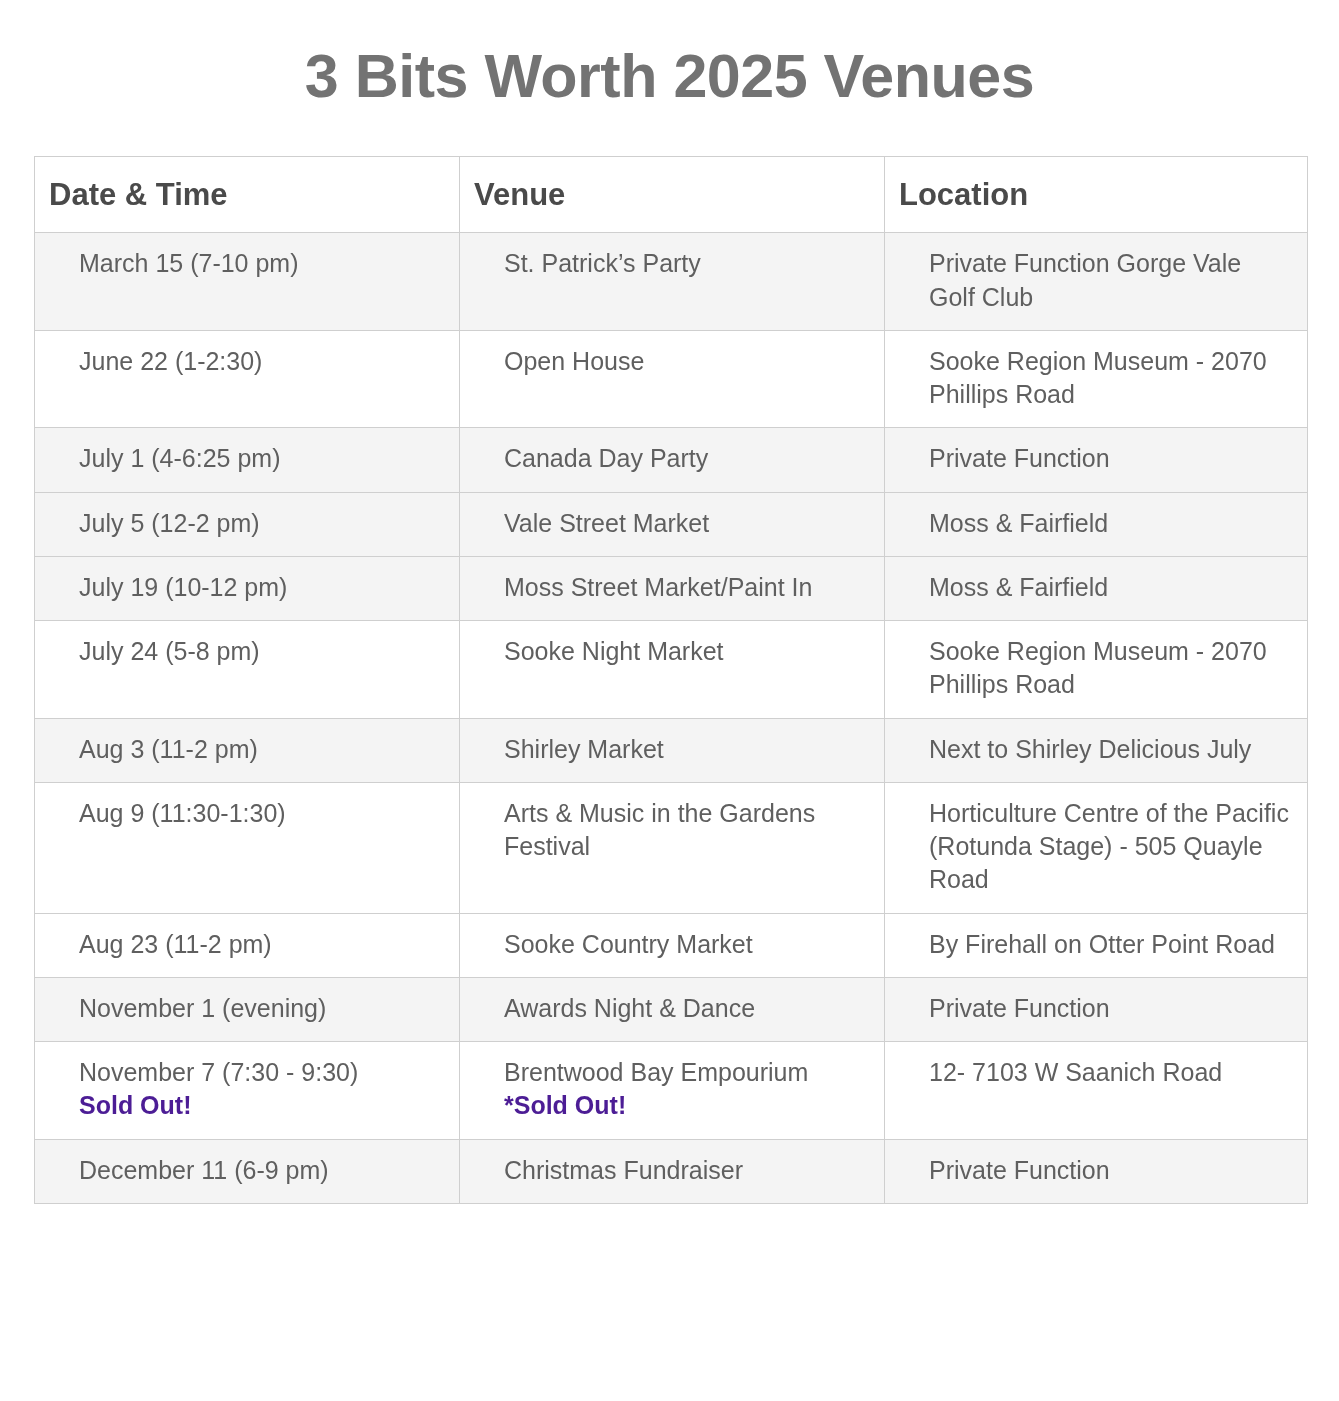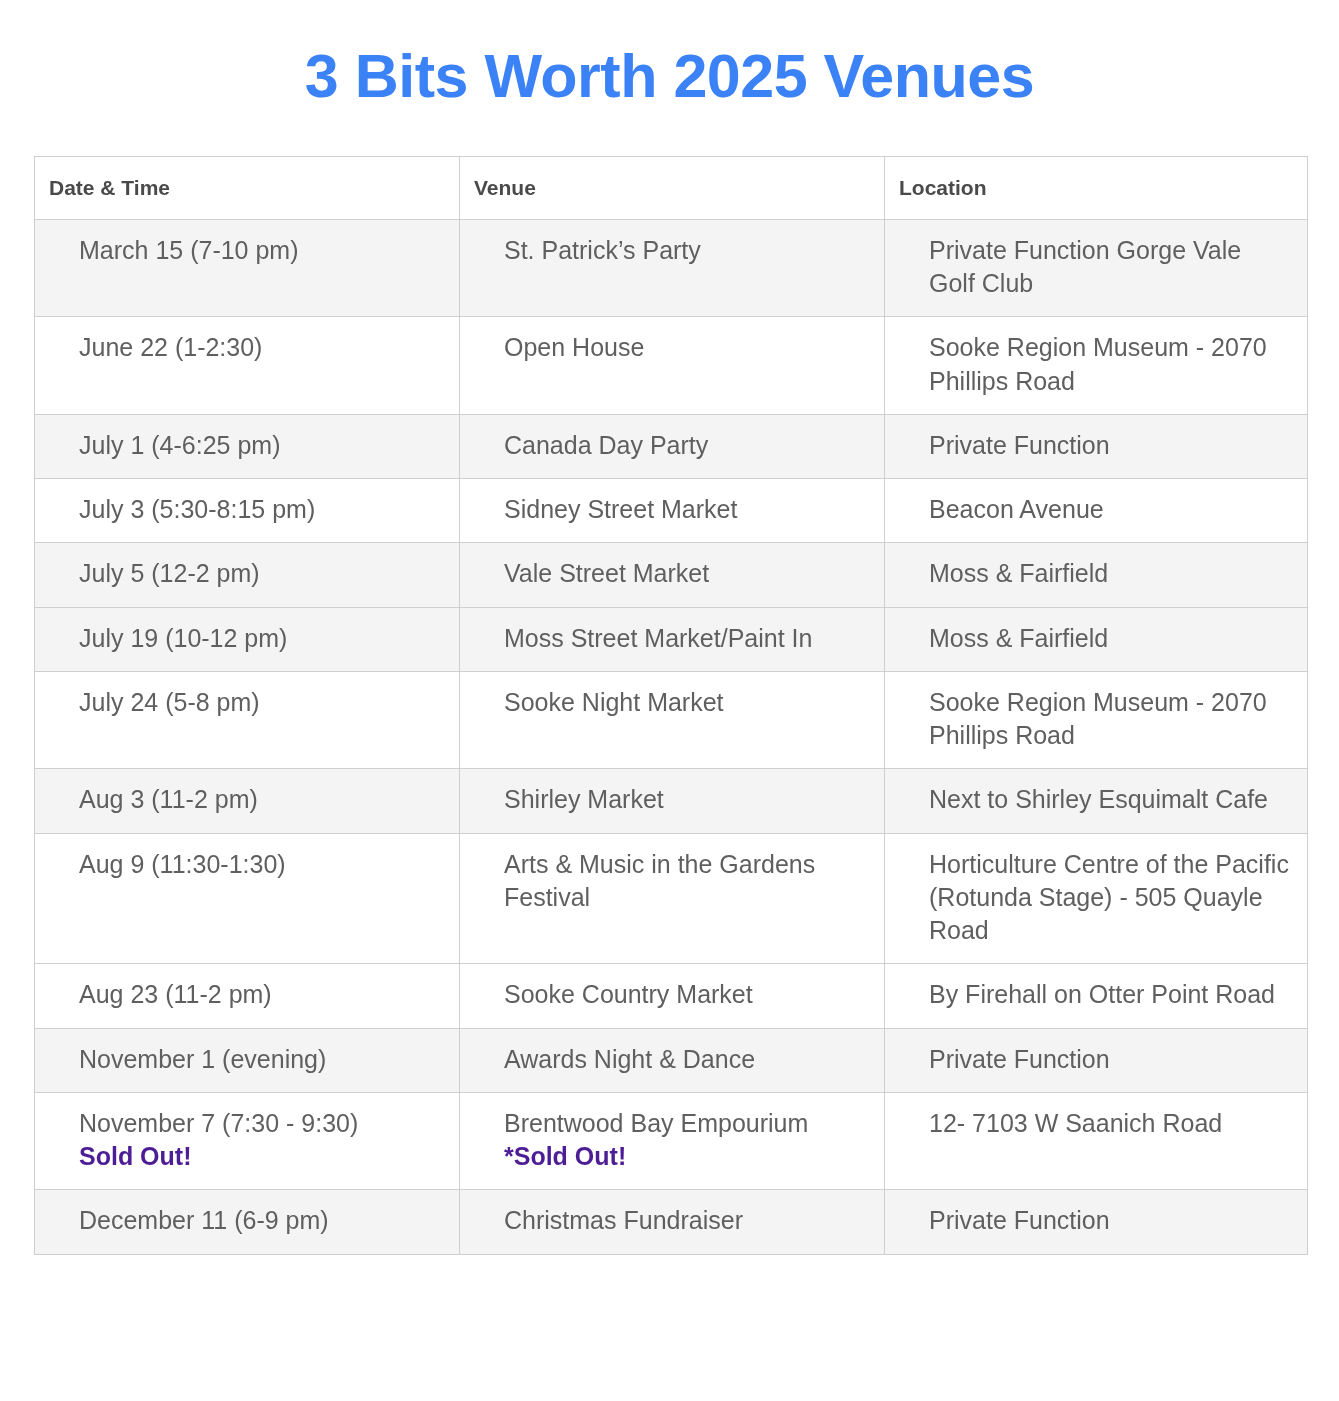--- a/index.html
+++ b/index.html
@@ -18,21 +18,21 @@
 
   .page {
     width: 1339px;
     height: 1401px;
     position: relative;
     background: #ffffff;
   }
 
   .page-title {
     text-align: center;
-    color: #3b82f6;
+    color: #737373;
     font-size: 61px;
     font-weight: bold;
     letter-spacing: -0.5px;
     line-height: 1.05;
     margin: 0;
     padding: 44px 0 0 0;
   }
 
   .table-wrap {
     margin: 48px 34px 0 34px;
@@ -57,21 +57,21 @@
     vertical-align: top;
     padding: 14px 14px 16px 14px;
     font-size: 25px;
     line-height: 1.33;
   }
 
   table.venues thead th {
     background: #ffffff;
     color: #4a4a4a;
     font-weight: bold;
-    font-size: 21px;
+    font-size: 31px;
     padding-top: 17px;
     padding-bottom: 17px;
   }
 
   table.venues tbody td {
     color: #5f5f5f;
     font-weight: normal;
     padding-left: 44px;
   }
 
@@ -138,31 +138,20 @@
             <td>
               <span class="cell-line">July 1 (4-6:25 pm)</span>
             </td>
             <td>
               <span class="cell-line">Canada Day Party</span>
             </td>
             <td>
               <span class="cell-line">Private Function</span>
             </td>
           </tr>
-          <tr class="plain">
-            <td>
-              <span class="cell-line">July 3 (5:30-8:15 pm)</span>
-            </td>
-            <td>
-              <span class="cell-line">Sidney Street Market</span>
-            </td>
-            <td>
-              <span class="cell-line">Beacon Avenue</span>
-            </td>
-          </tr>
           <tr class="striped">
             <td>
               <span class="cell-line">July 5 (12-2 pm)</span>
             </td>
             <td>
               <span class="cell-line">Vale Street Market</span>
             </td>
             <td>
               <span class="cell-line">Moss &amp; Fairfield</span>
             </td>
@@ -190,21 +179,21 @@
             </td>
           </tr>
           <tr class="striped">
             <td>
               <span class="cell-line">Aug 3 (11-2 pm)</span>
             </td>
             <td>
               <span class="cell-line">Shirley Market</span>
             </td>
             <td>
-              <span class="cell-line">Next to Shirley Esquimalt Cafe</span>
+              <span class="cell-line">Next to Shirley Delicious July</span>
             </td>
           </tr>
           <tr class="plain">
             <td>
               <span class="cell-line">Aug 9 (11:30-1:30)</span>
             </td>
             <td>
               <span class="cell-line">Arts &amp; Music in the Gardens Festival</span>
             </td>
             <td>

